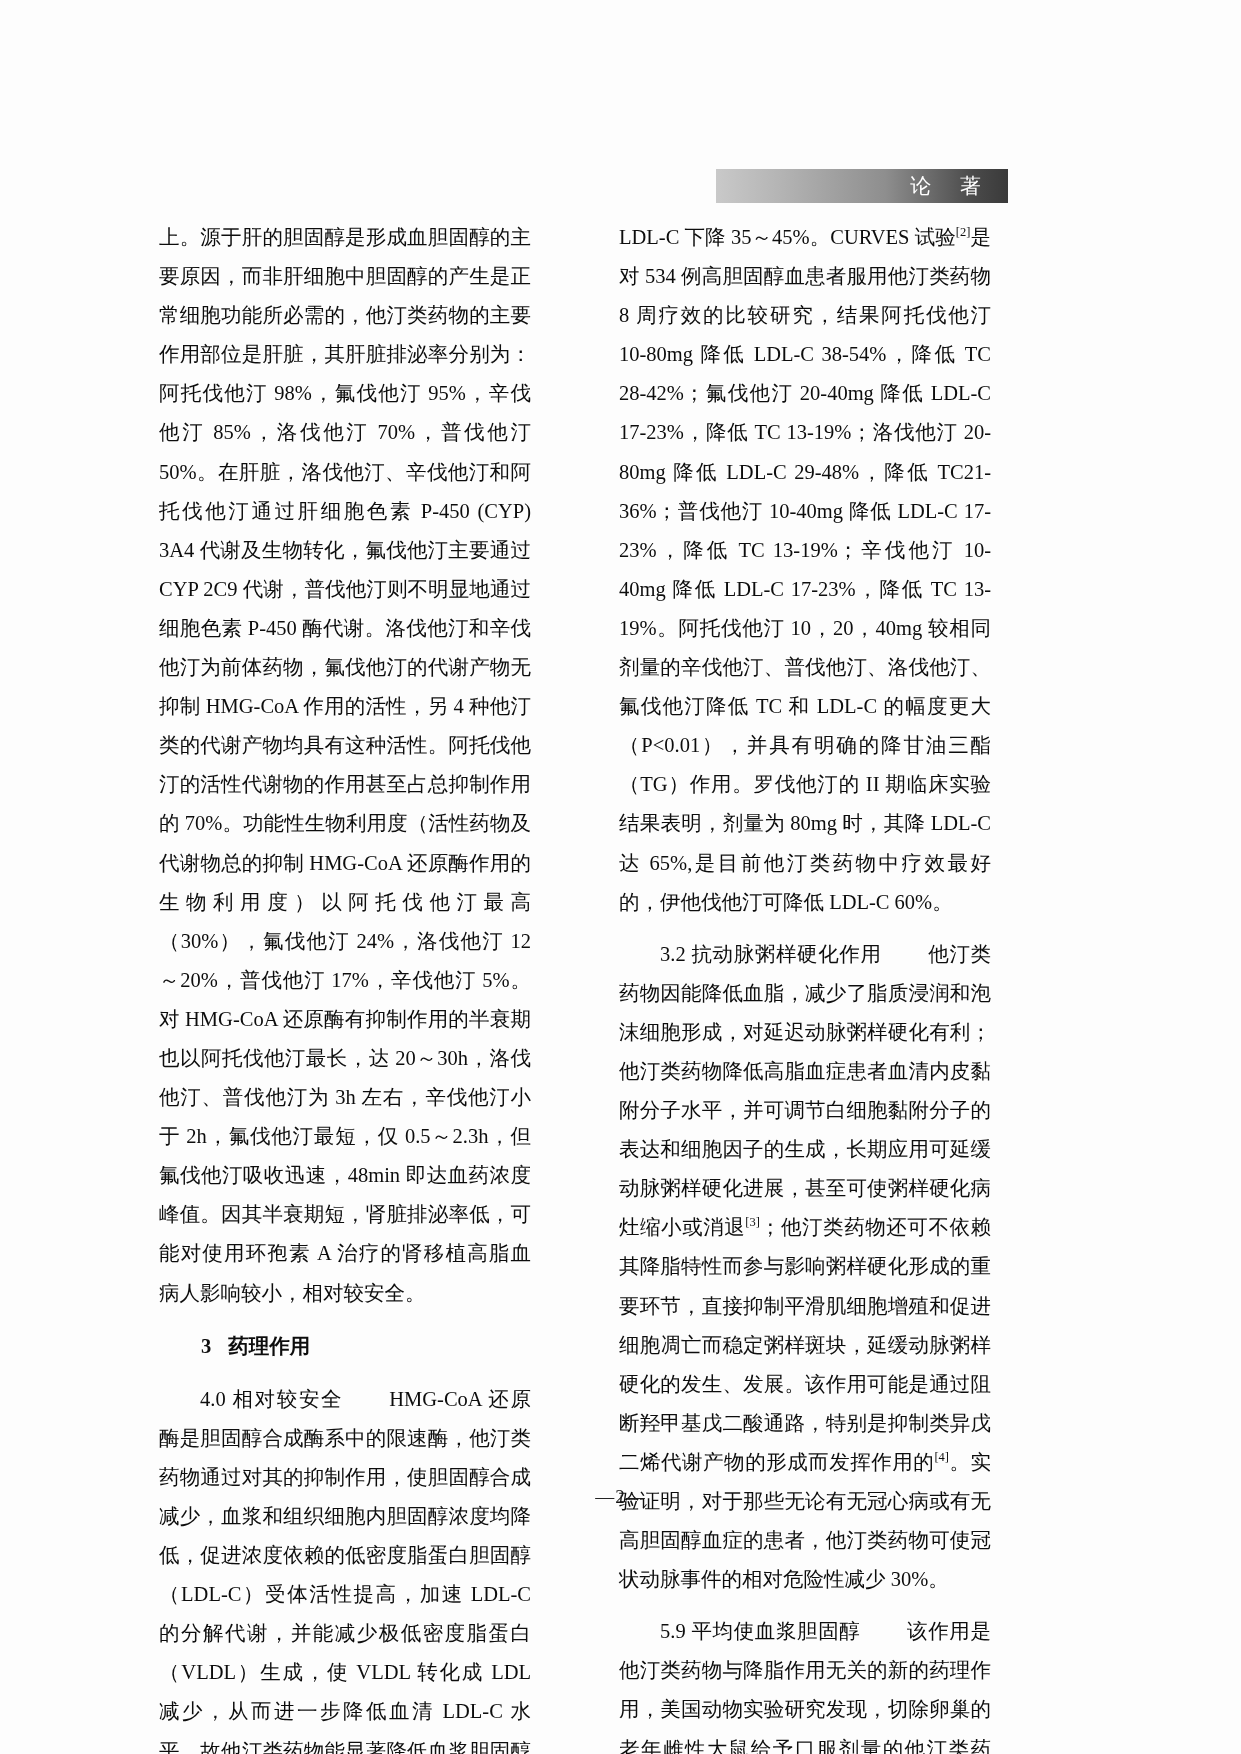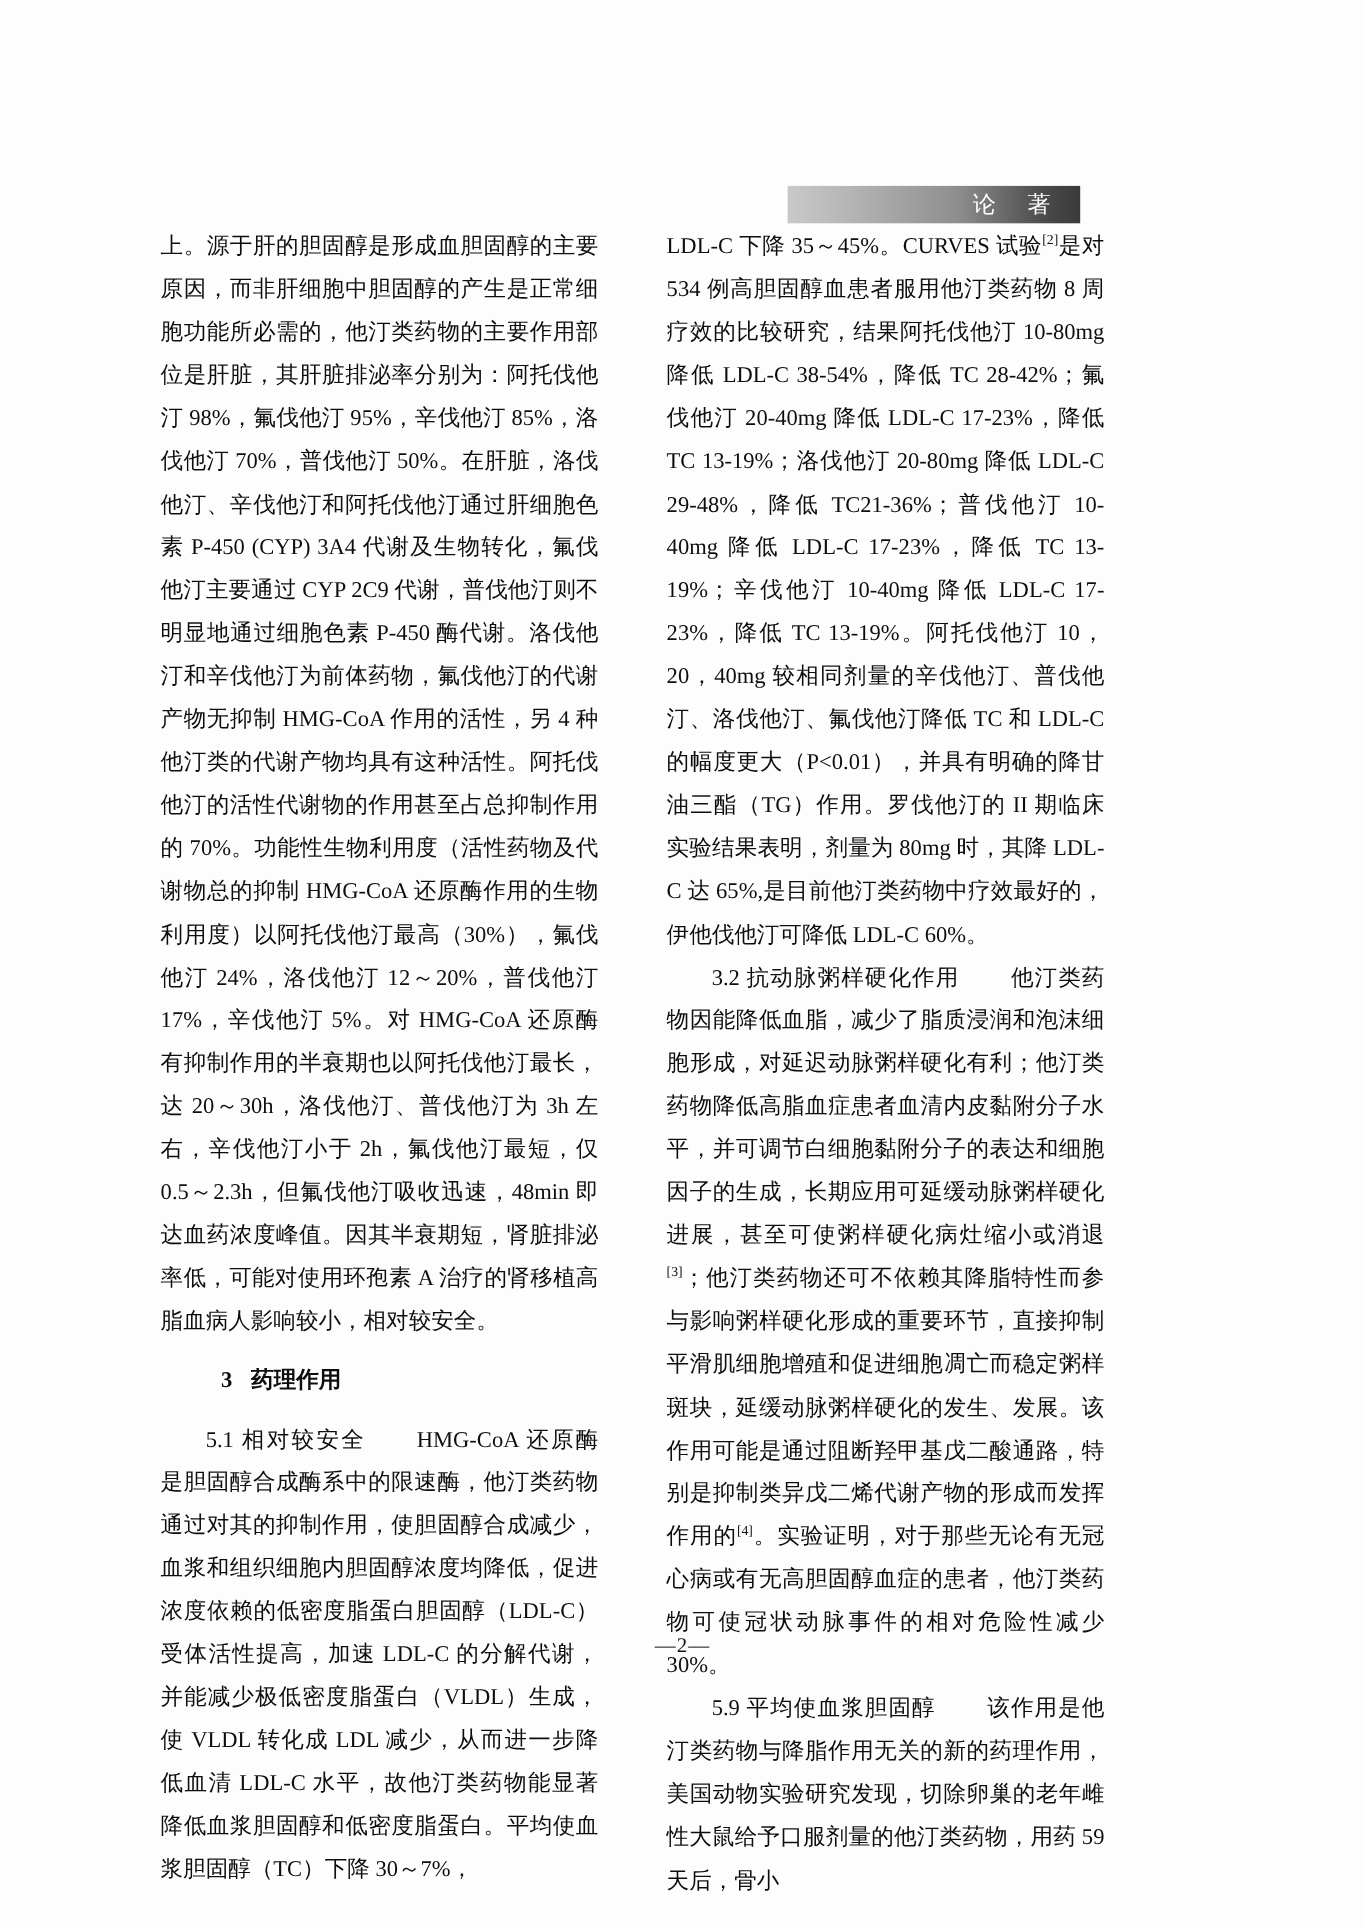--- a/index.html
+++ b/index.html
@@ -28,21 +28,21 @@
     position: absolute;
     left: 0;
     top: 169px;
     width: 1241px;
     height: 34px;
   }
   #banner {
     position: absolute;
     left: 716px;
     top: 0;
-    width: 266px;
+    width: 292px;
     height: 34px;
     background: linear-gradient(to right, #c9c9c9 0%, #b4b4b4 22%, #8e8e8e 58%, #4a4a4a 88%, #3a3a3a 100%);
   }
   #banner-title {
     position: absolute;
     right: 16px;
     top: 50%;
     transform: translateY(-50%);
     color: #ffffff;
     font-family: "DejaVu Sans", sans-serif;
@@ -62,21 +62,21 @@
   }
   .col {
     position: absolute;
     top: 0;
     width: 398px;
   }
   #col-left  { left: 146px; }
   #col-right { left: 606px; }
 
   .para {
-    margin: 0;
+    margin: 13px;
     font-size: 20.5px;
     line-height: 39.1px;
     text-align: justify;
     text-justify: inter-ideograph;
     text-indent: 0;
     word-break: break-word;
   }
   .para.indent { text-indent: 41px; }
 
   .heading {
@@ -125,21 +125,21 @@
   </div>
 
   <div id="columns">
 
     <div class="col" id="col-left">
 
       <p class="para">上。源于肝的胆固醇是形成血胆固醇的主要原因，而非肝细胞中胆固醇的产生是正常细胞功能所必需的，他汀类药物的主要作用部位是肝脏，其肝脏排泌率分别为：阿托伐他汀 98%，氟伐他汀 95%，辛伐他汀 85%，洛伐他汀 70%，普伐他汀 50%。在肝脏，洛伐他汀、辛伐他汀和阿托伐他汀通过肝细胞色素 P-450 (CYP) 3A4 代谢及生物转化，氟伐他汀主要通过 CYP 2C9 代谢，普伐他汀则不明显地通过细胞色素 P-450 酶代谢。洛伐他汀和辛伐他汀为前体药物，氟伐他汀的代谢产物无抑制 HMG-CoA 作用的活性，另 4 种他汀类的代谢产物均具有这种活性。阿托伐他汀的活性代谢物的作用甚至占总抑制作用的 70%。功能性生物利用度（活性药物及代谢物总的抑制 HMG-CoA 还原酶作用的生物利用度）以阿托伐他汀最高（30%），氟伐他汀 24%，洛伐他汀 12～20%，普伐他汀 17%，辛伐他汀 5%。对 HMG-CoA 还原酶有抑制作用的半衰期也以阿托伐他汀最长，达 20～30h，洛伐他汀、普伐他汀为 3h 左右，辛伐他汀小于 2h，氟伐他汀最短，仅 0.5～2.3h，但氟伐他汀吸收迅速，48min 即达血药浓度峰值。因其半衰期短，肾脏排泌率低，可能对使用环孢素 A 治疗的肾移植高脂血病人影响较小，相对较安全。</p>
 
       <p class="heading"><span class="num">3</span><span>药理作用</span></p>
 
-      <p class="para indent"><span>5.1</span>&nbsp;<span>相对较安全</span><span class="gap-wide"></span><span>HMG-CoA 还原酶是胆固醇合成酶系中的限速酶，他汀类药物通过对其的抑制作用，使胆固醇合成减少，血浆和组织细胞内胆固醇浓度均降低，促进浓度依赖的低密度脂蛋白胆固醇（LDL-C）受体活性提高，加速 LDL-C 的分解代谢，并能减少极低密度脂蛋白（VLDL）生成，使 VLDL 转化成 LDL 减少，从而进一步降低血清 LDL-C 水平，故他汀类药物能显著降低血浆胆固醇和低密度脂蛋白。平均使血浆胆固醇（TC）下降 30～7%，</span></p>
+      <p class="para indent"><span>4.0</span>&nbsp;<span>相对较安全</span><span class="gap-wide"></span><span>HMG-CoA 还原酶是胆固醇合成酶系中的限速酶，他汀类药物通过对其的抑制作用，使胆固醇合成减少，血浆和组织细胞内胆固醇浓度均降低，促进浓度依赖的低密度脂蛋白胆固醇（LDL-C）受体活性提高，加速 LDL-C 的分解代谢，并能减少极低密度脂蛋白（VLDL）生成，使 VLDL 转化成 LDL 减少，从而进一步降低血清 LDL-C 水平，故他汀类药物能显著降低血浆胆固醇和低密度脂蛋白。平均使血浆胆固醇（TC）下降 30～7%，</span></p>
 
     </div>
 
     <div class="col" id="col-right">
 
       <p class="para"><span>LDL-C 下降 35～45%。CURVES 试验</span><sup class="ref">[2]</sup><span>是对 534 例高胆固醇血患者服用他汀类药物 8 周疗效的比较研究，结果阿托伐他汀 10-80mg 降低 LDL-C 38-54%，降低 TC 28-42%；氟伐他汀 20-40mg 降低 LDL-C 17-23%，降低 TC 13-19%；洛伐他汀 20-80mg 降低 LDL-C 29-48%，降低 TC21-36%；普伐他汀 10-40mg 降低 LDL-C 17-23%，降低 TC 13-19%；辛伐他汀 10-40mg 降低 LDL-C 17-23%，降低 TC 13-19%。阿托伐他汀 10，20，40mg 较相同剂量的辛伐他汀、普伐他汀、洛伐他汀、氟伐他汀降低 TC 和 LDL-C 的幅度更大（P&lt;0.01），并具有明确的降甘油三酯（TG）作用。罗伐他汀的 II 期临床实验结果表明，剂量为 80mg 时，其降 LDL-C 达 65%,是目前他汀类药物中疗效最好的，伊他伐他汀可降低 LDL-C 60%。</span></p>
 
       <p class="para indent"><span>3.2</span>&nbsp;<span>抗动脉粥样硬化作用</span><span class="gap-wide"></span><span>他汀类药物因能降低血脂，减少了脂质浸润和泡沫细胞形成，对延迟动脉粥样硬化有利；他汀类药物降低高脂血症患者血清内皮黏附分子水平，并可调节白细胞黏附分子的表达和细胞因子的生成，长期应用可延缓动脉粥样硬化进展，甚至可使粥样硬化病灶缩小或消退</span><sup class="ref">[3]</sup><span>；他汀类药物还可不依赖其降脂特性而参与影响粥样硬化形成的重要环节，直接抑制平滑肌细胞增殖和促进细胞凋亡而稳定粥样斑块，延缓动脉粥样硬化的发生、发展。该作用可能是通过阻断羟甲基戊二酸通路，特别是抑制类异戊二烯代谢产物的形成而发挥作用的</span><sup class="ref">[4]</sup><span>。实验证明，对于那些无论有无冠心病或有无高胆固醇血症的患者，他汀类药物可使冠状动脉事件的相对危险性减少 30%。</span></p>
 
       <p class="para indent"><span>5.9</span>&nbsp;<span>平均使血浆胆固醇</span><span class="gap-wide"></span><span>该作用是他汀类药物与降脂作用无关的新的药理作用，美国动物实验研究发现，切除卵巢的老年雌性大鼠给予口服剂量的他汀类药物，用药 59 天后，骨小</span></p>

